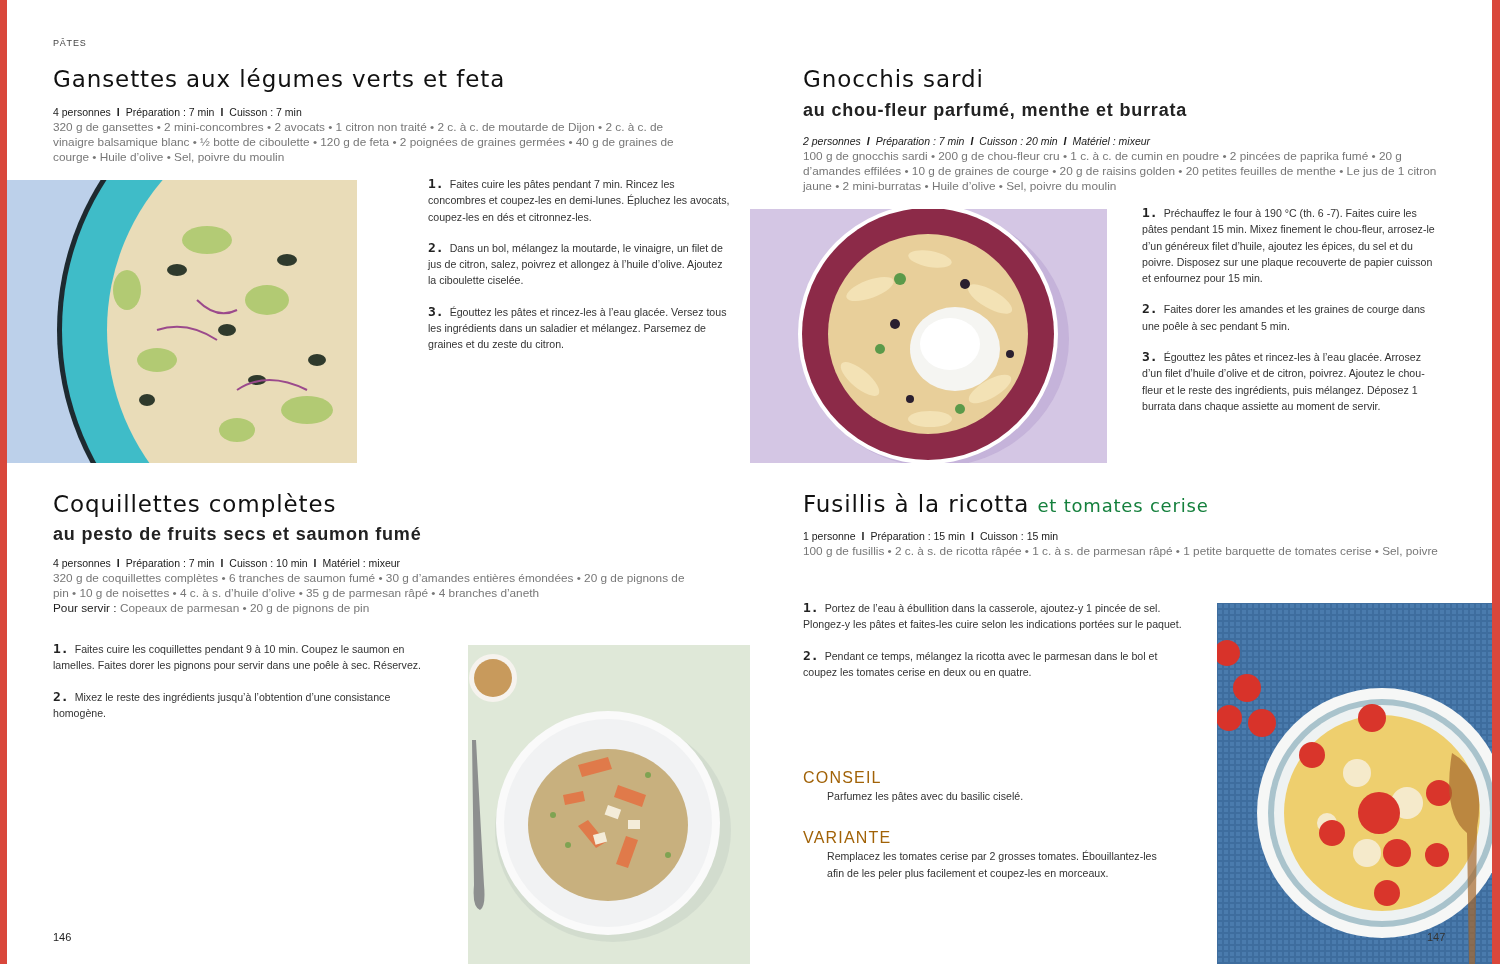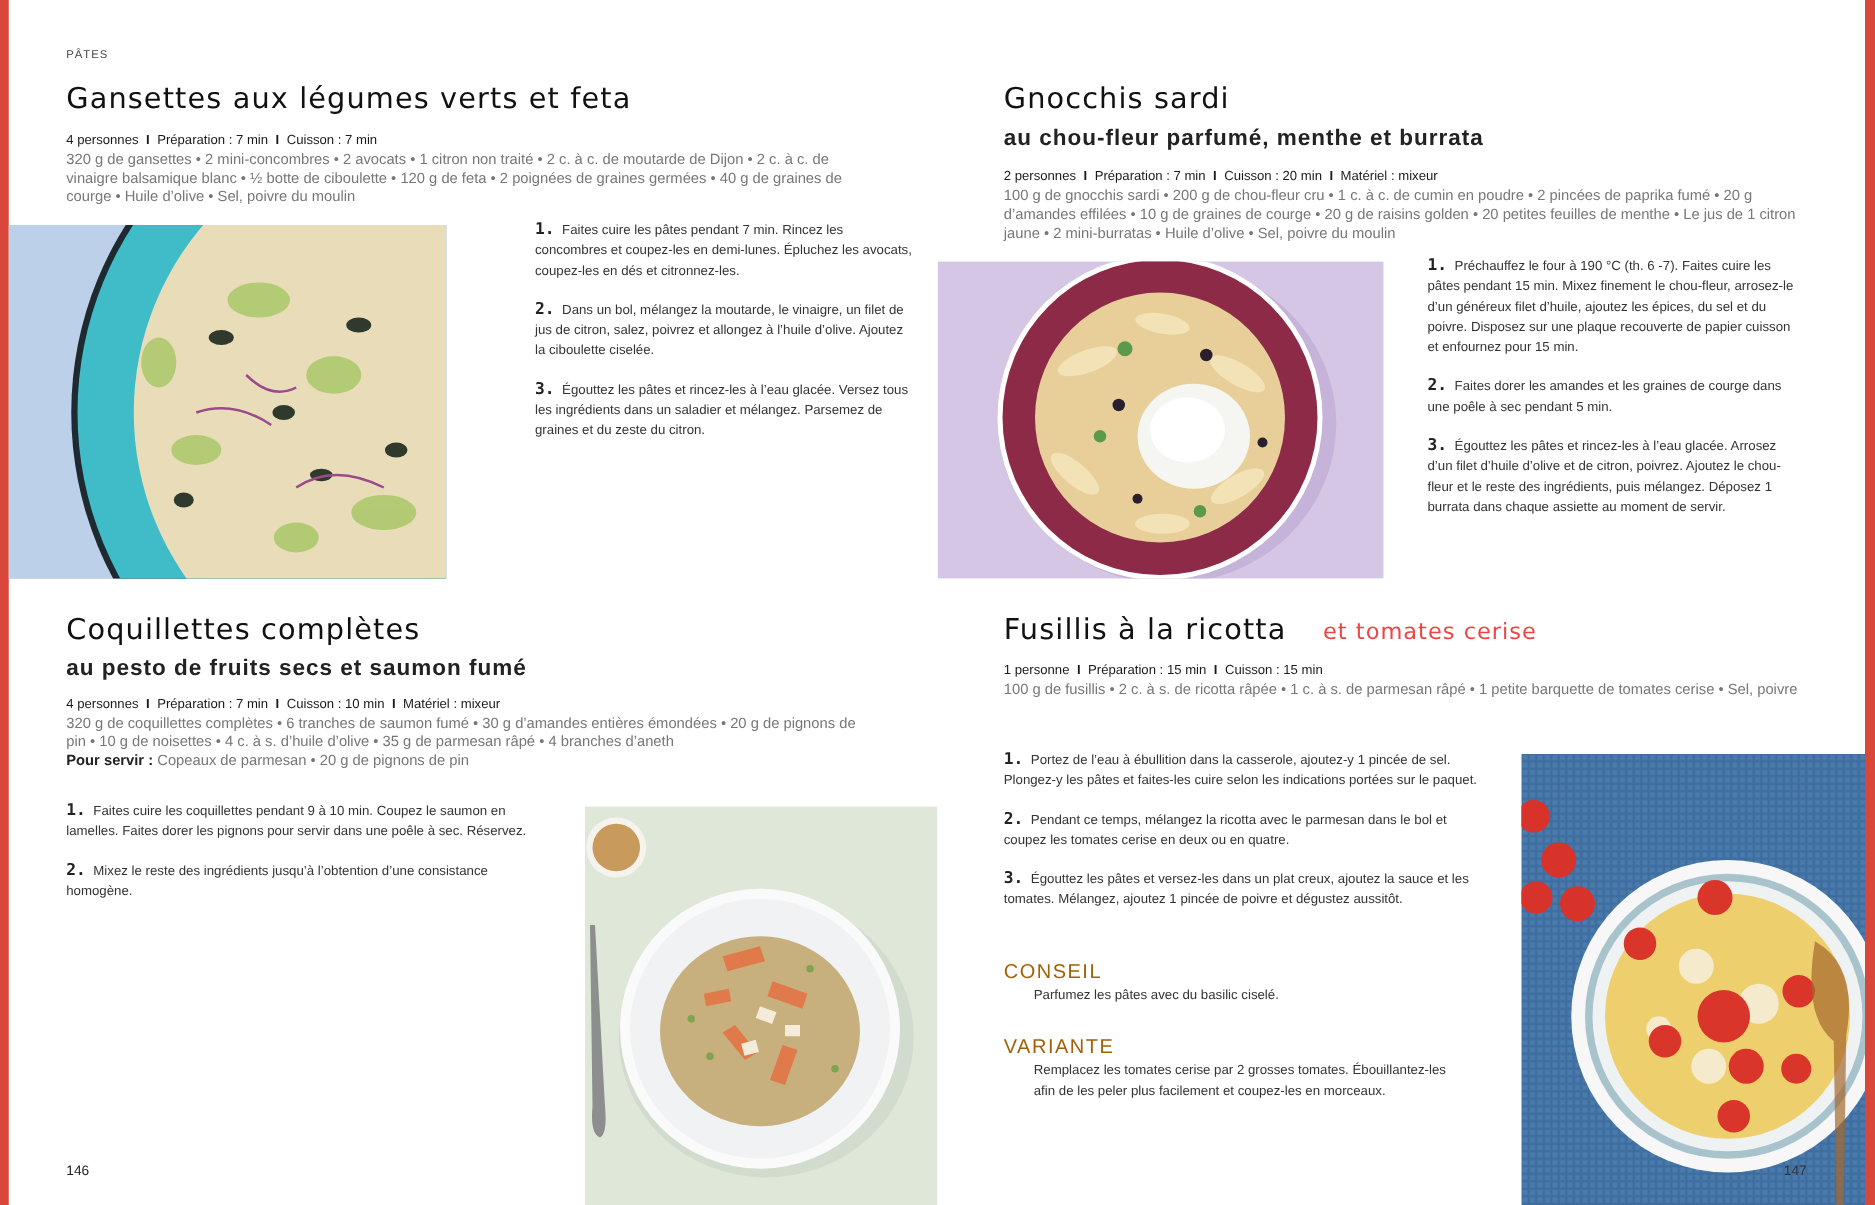--- a/index.html
+++ b/index.html
@@ -6,26 +6,26 @@
     html, body { width: 1500px; height: 964px; overflow: hidden; background: #ffffff; }
     body { position: relative; font-family: "Liberation Sans", "DejaVu Sans", sans-serif; color: #1a1a1a; }
 
     .edge-left { position: absolute; left: 0; top: 0; width: 7px; height: 964px; background: #d9473b; }
     .edge-right { position: absolute; right: 0; top: 0; width: 8px; height: 964px; background: #d9473b; }
 
     .section-label { position: absolute; left: 53px; top: 38px; font-size: 9px; letter-spacing: 0.8px; color: #444; }
 
     .title { position: absolute; font-family: "DejaVu Sans", sans-serif; font-size: 23px; color: #111; letter-spacing: 0.9px; font-weight: normal; }
     .subtitle { position: absolute; font-family: Liberation Sans, sans-serif; font-size: 18px; color: #222; letter-spacing: 0.8px; }
-    .title .sub-inline { font-size: 18px; letter-spacing: 0.8px; color: #ef4444; margin-left: 21px; }
+    .title .sub-inline { font-size: 18px; letter-spacing: 0.8px; color: #15803d; }
 
     .meta { position: absolute; font-size: 10.5px; color: #1a1a1a; line-height: 15px; white-space: nowrap; }
     .meta .sep { margin: 0 6px; font-weight: bold; }
     .ingredients { position: absolute; font-size: 11.8px; color: #777; line-height: 15.2px; }
-    .ingredients .bold-label { color: #222; font-weight: bold; }
+    .ingredients .bold-label { color: #222; font-weight: normal; }
 
     .steps { position: absolute; font-size: 10.6px; color: #333; line-height: 16.3px; }
     .step { margin-bottom: 15px; }
     .step-num { font-family: "DejaVu Sans Mono", monospace; font-weight: bold; font-size: 13px; color: #222; margin-right: 6px; }
 
     .tip-head { position: absolute; font-size: 16px; letter-spacing: 1.2px; color: #a16207; }
     .tip-body { position: absolute; font-size: 10.6px; color: #333; line-height: 16.5px; padding-left: 24px; }
 
     .photo { position: absolute; overflow: hidden; }
 
@@ -76,21 +76,21 @@
 </div>
 
 <div class="steps" style="left:392px; top:176px; width:305px;margin-left:36px;">
   <p class="step"><span class="step-num">1.</span><span>Faites cuire les pâtes pendant 7 min. Rincez les concombres et coupez-les en demi-lunes. Épluchez les avocats, coupez-les en dés et citronnez-les.</span></p>
   <p class="step"><span class="step-num">2.</span><span>Dans un bol, mélangez la moutarde, le vinaigre, un filet de jus de citron, salez, poivrez et allongez à l’huile d’olive. Ajoutez la ciboulette ciselée.</span></p>
   <p class="step"><span class="step-num">3.</span><span>Égouttez les pâtes et rincez-les à l’eau glacée. Versez tous les ingrédients dans un saladier et mélangez. Parsemez de graines et du zeste du citron.</span></p>
 </div>
 
 <h1 class="title" style="left:803px; top:66px;">Gnocchis sardi</h1>
 <h2 class="subtitle" style="left:803px; top:100px;">au chou-fleur parfumé, menthe et burrata</h2>
-<div class="meta" style="left:803px; top:134px;">
+<div class="meta" style="left:803px; top:134px;font-style:italic;">
   <span>2 personnes</span><span class="sep">I</span><span>Préparation : 7 min</span><span class="sep">I</span><span>Cuisson : 20 min</span><span class="sep">I</span><span>Matériel : mixeur</span>
 </div>
 <p class="ingredients" style="left:803px; top:149px; width:650px;">100 g de gnocchis sardi • 200 g de chou-fleur cru • 1 c. à c. de cumin en poudre • 2 pincées de paprika fumé • 20 g d’amandes effilées • 10 g de graines de courge • 20 g de raisins golden • 20 petites feuilles de menthe • Le jus de 1 citron jaune • 2 mini-burratas • Huile d’olive • Sel, poivre du moulin</p>
 
 <div class="photo" style="left:750px; top:209px; width:357px; height:254px;">
   <svg width="357" height="254" viewBox="0 0 357 254">
     <rect width="357" height="254" fill="#d4c6e4"></rect>
     <ellipse cx="185" cy="130" rx="134" ry="128" fill="#b5a0d0" opacity="0.5"></ellipse>
     <circle cx="178" cy="125" r="130" fill="#ffffff"></circle>
     <circle cx="178" cy="125" r="126" fill="#8c2a48"></circle>
@@ -177,21 +177,20 @@
   <span class="sub-inline">et tomates cerise</span>
 </h1>
 <div class="meta" style="left:803px; top:529px;">
   <span>1 personne</span><span class="sep">I</span><span>Préparation : 15 min</span><span class="sep">I</span><span>Cuisson : 15 min</span>
 </div>
 <p class="ingredients" style="left:803px; top:544px; width:640px;">100 g de fusillis • 2 c. à s. de ricotta râpée • 1 c. à s. de parmesan râpé • 1 petite barquette de tomates cerise • Sel, poivre</p>
 
 <div class="steps" style="left:803px; top:600px; width:385px;">
   <p class="step"><span class="step-num">1.</span><span>Portez de l’eau à ébullition dans la casserole, ajoutez-y 1 pincée de sel. Plongez-y les pâtes et faites-les cuire selon les indications portées sur le paquet.</span></p>
   <p class="step"><span class="step-num">2.</span><span>Pendant ce temps, mélangez la ricotta avec le parmesan dans le bol et coupez les tomates cerise en deux ou en quatre.</span></p>
-  <p class="step"><span class="step-num">3.</span><span>Égouttez les pâtes et versez-les dans un plat creux, ajoutez la sauce et les tomates. Mélangez, ajoutez 1 pincée de poivre et dégustez aussitôt.</span></p>
 </div>
 
 <div class="tip-head" style="left:803px; top:769px;">CONSEIL</div>
 <p class="tip-body" style="left:803px; top:788px; width:380px;">Parfumez les pâtes avec du basilic ciselé.</p>
 <div class="tip-head" style="left:803px; top:829px;">VARIANTE</div>
 <p class="tip-body" style="left:803px; top:848px; width:370px;">Remplacez les tomates cerise par 2 grosses tomates. Ébouillantez-les afin de les peler plus facilement et coupez-les en morceaux.</p>
 
 <div class="photo" style="left:1217px; top:603px; width:275px; height:361px;">
   <svg width="275" height="361" viewBox="0 0 275 361">
     <defs>

